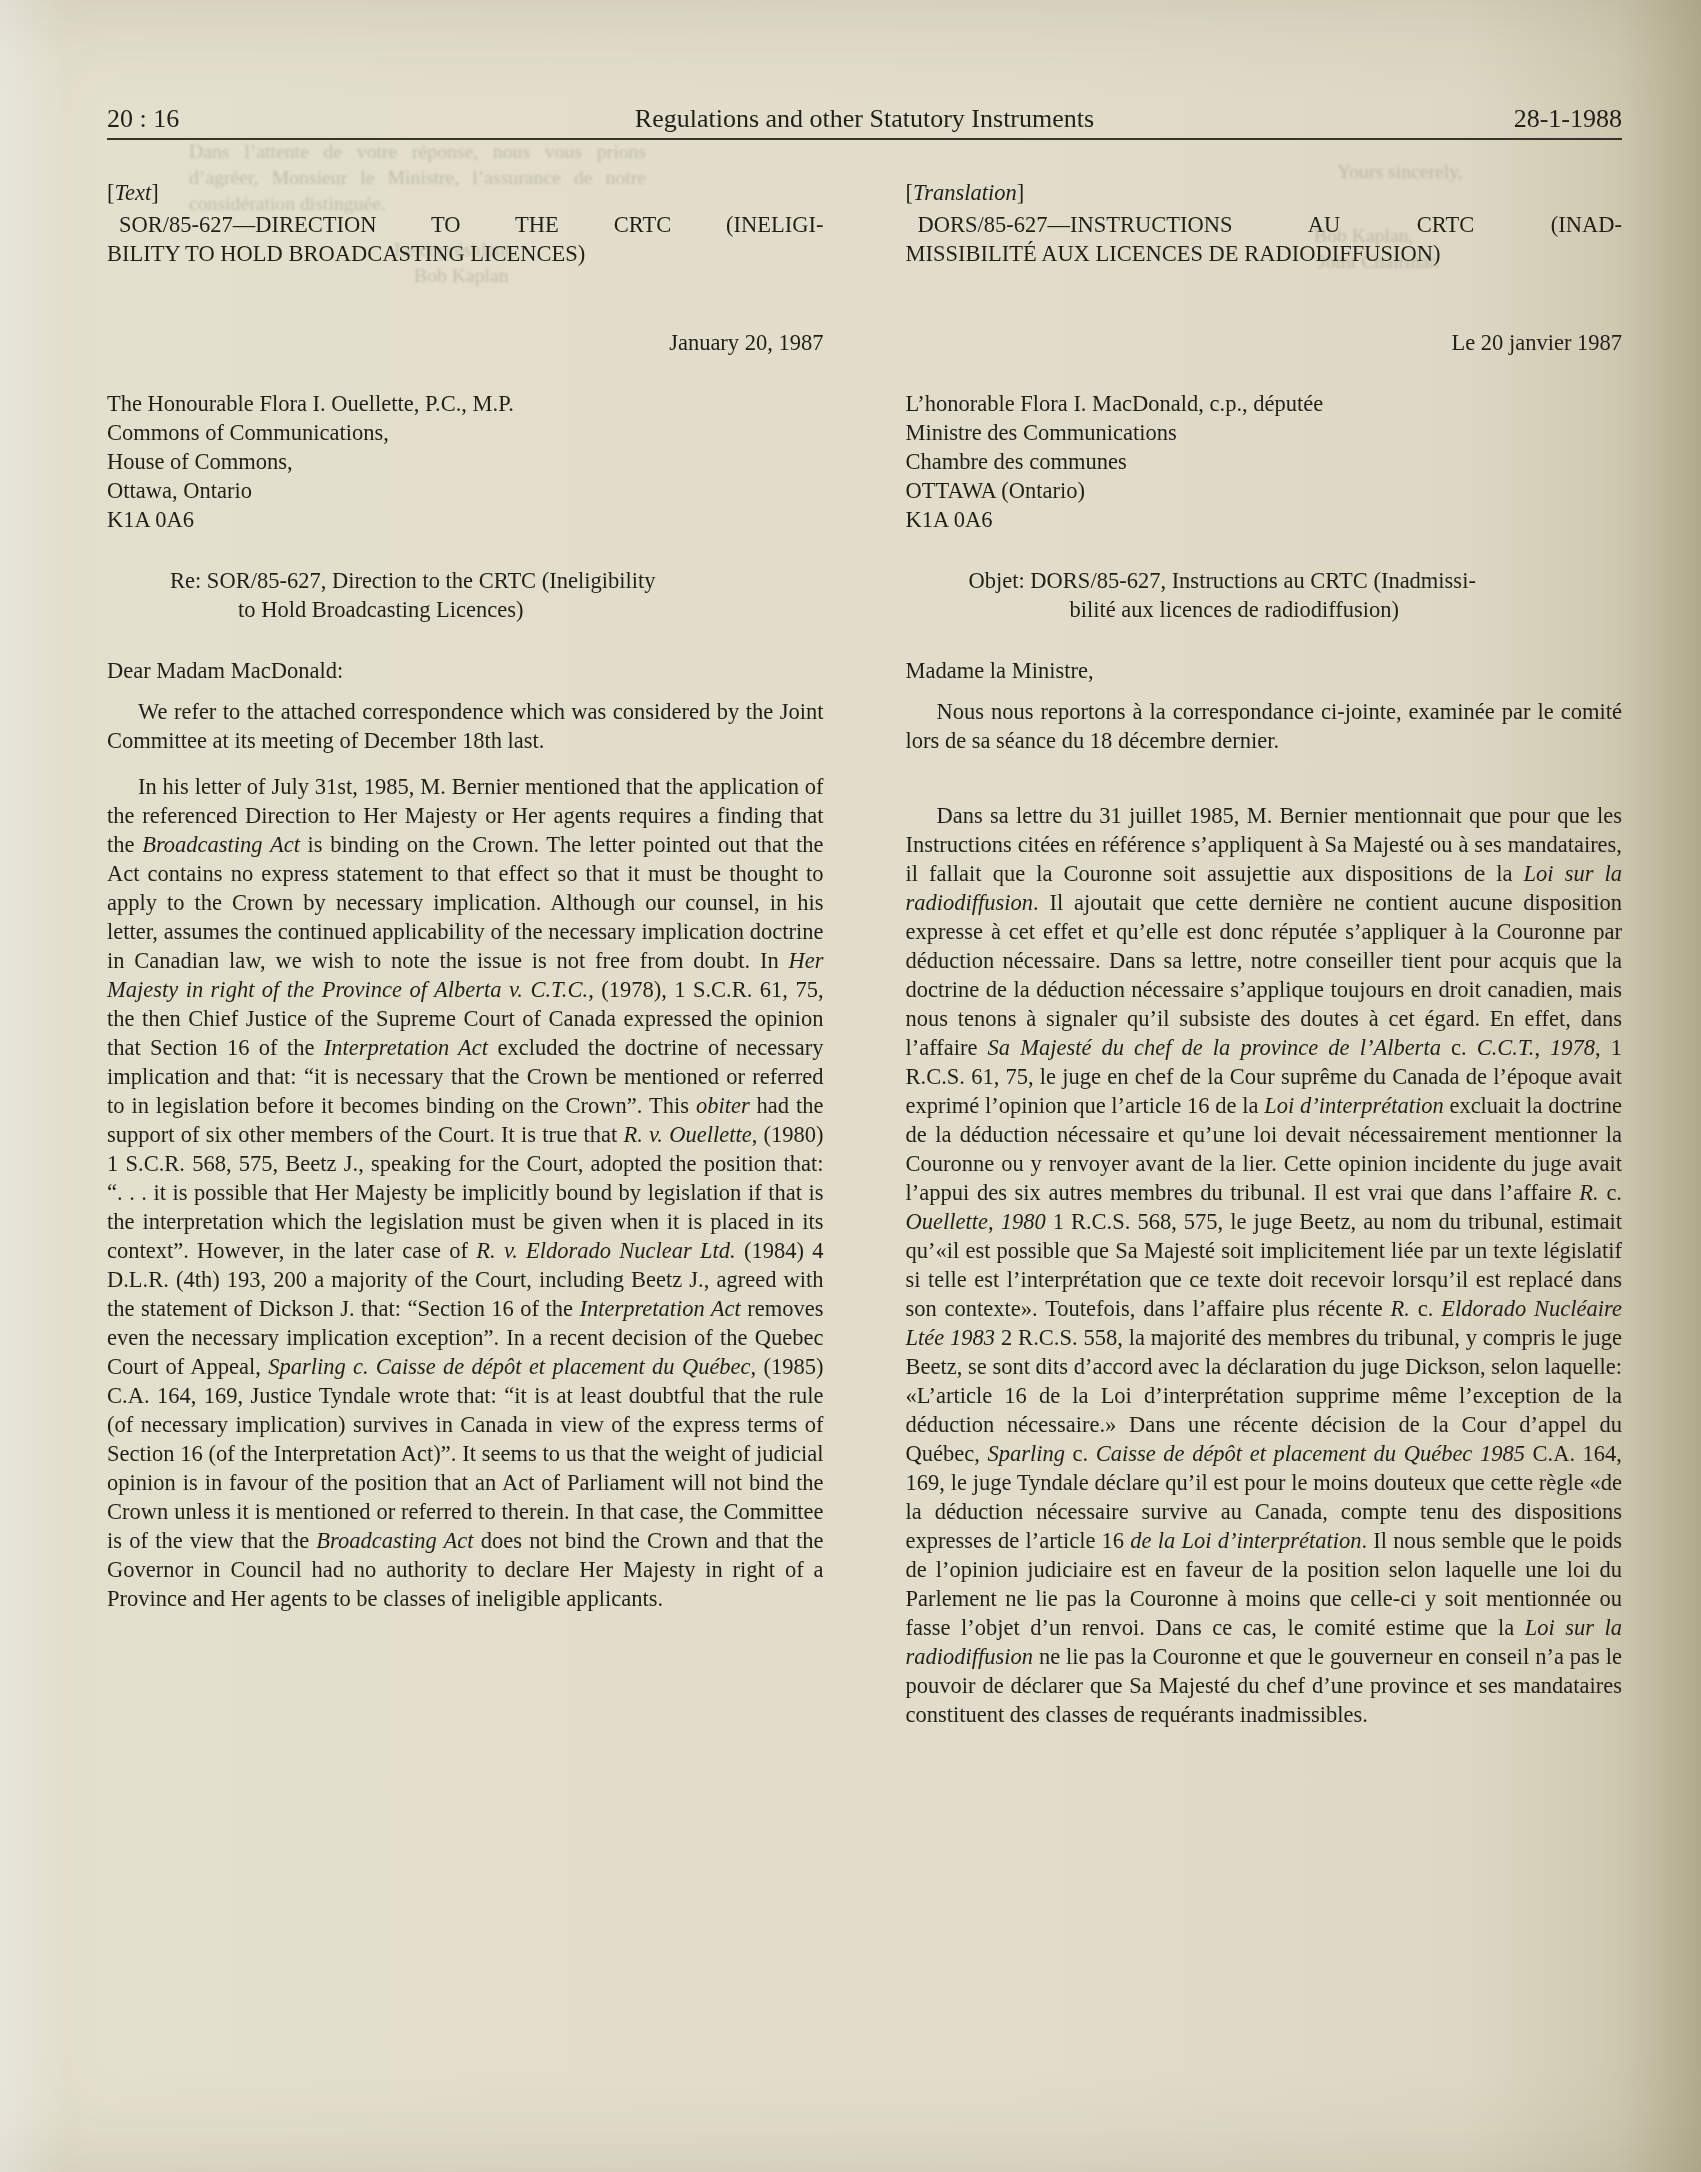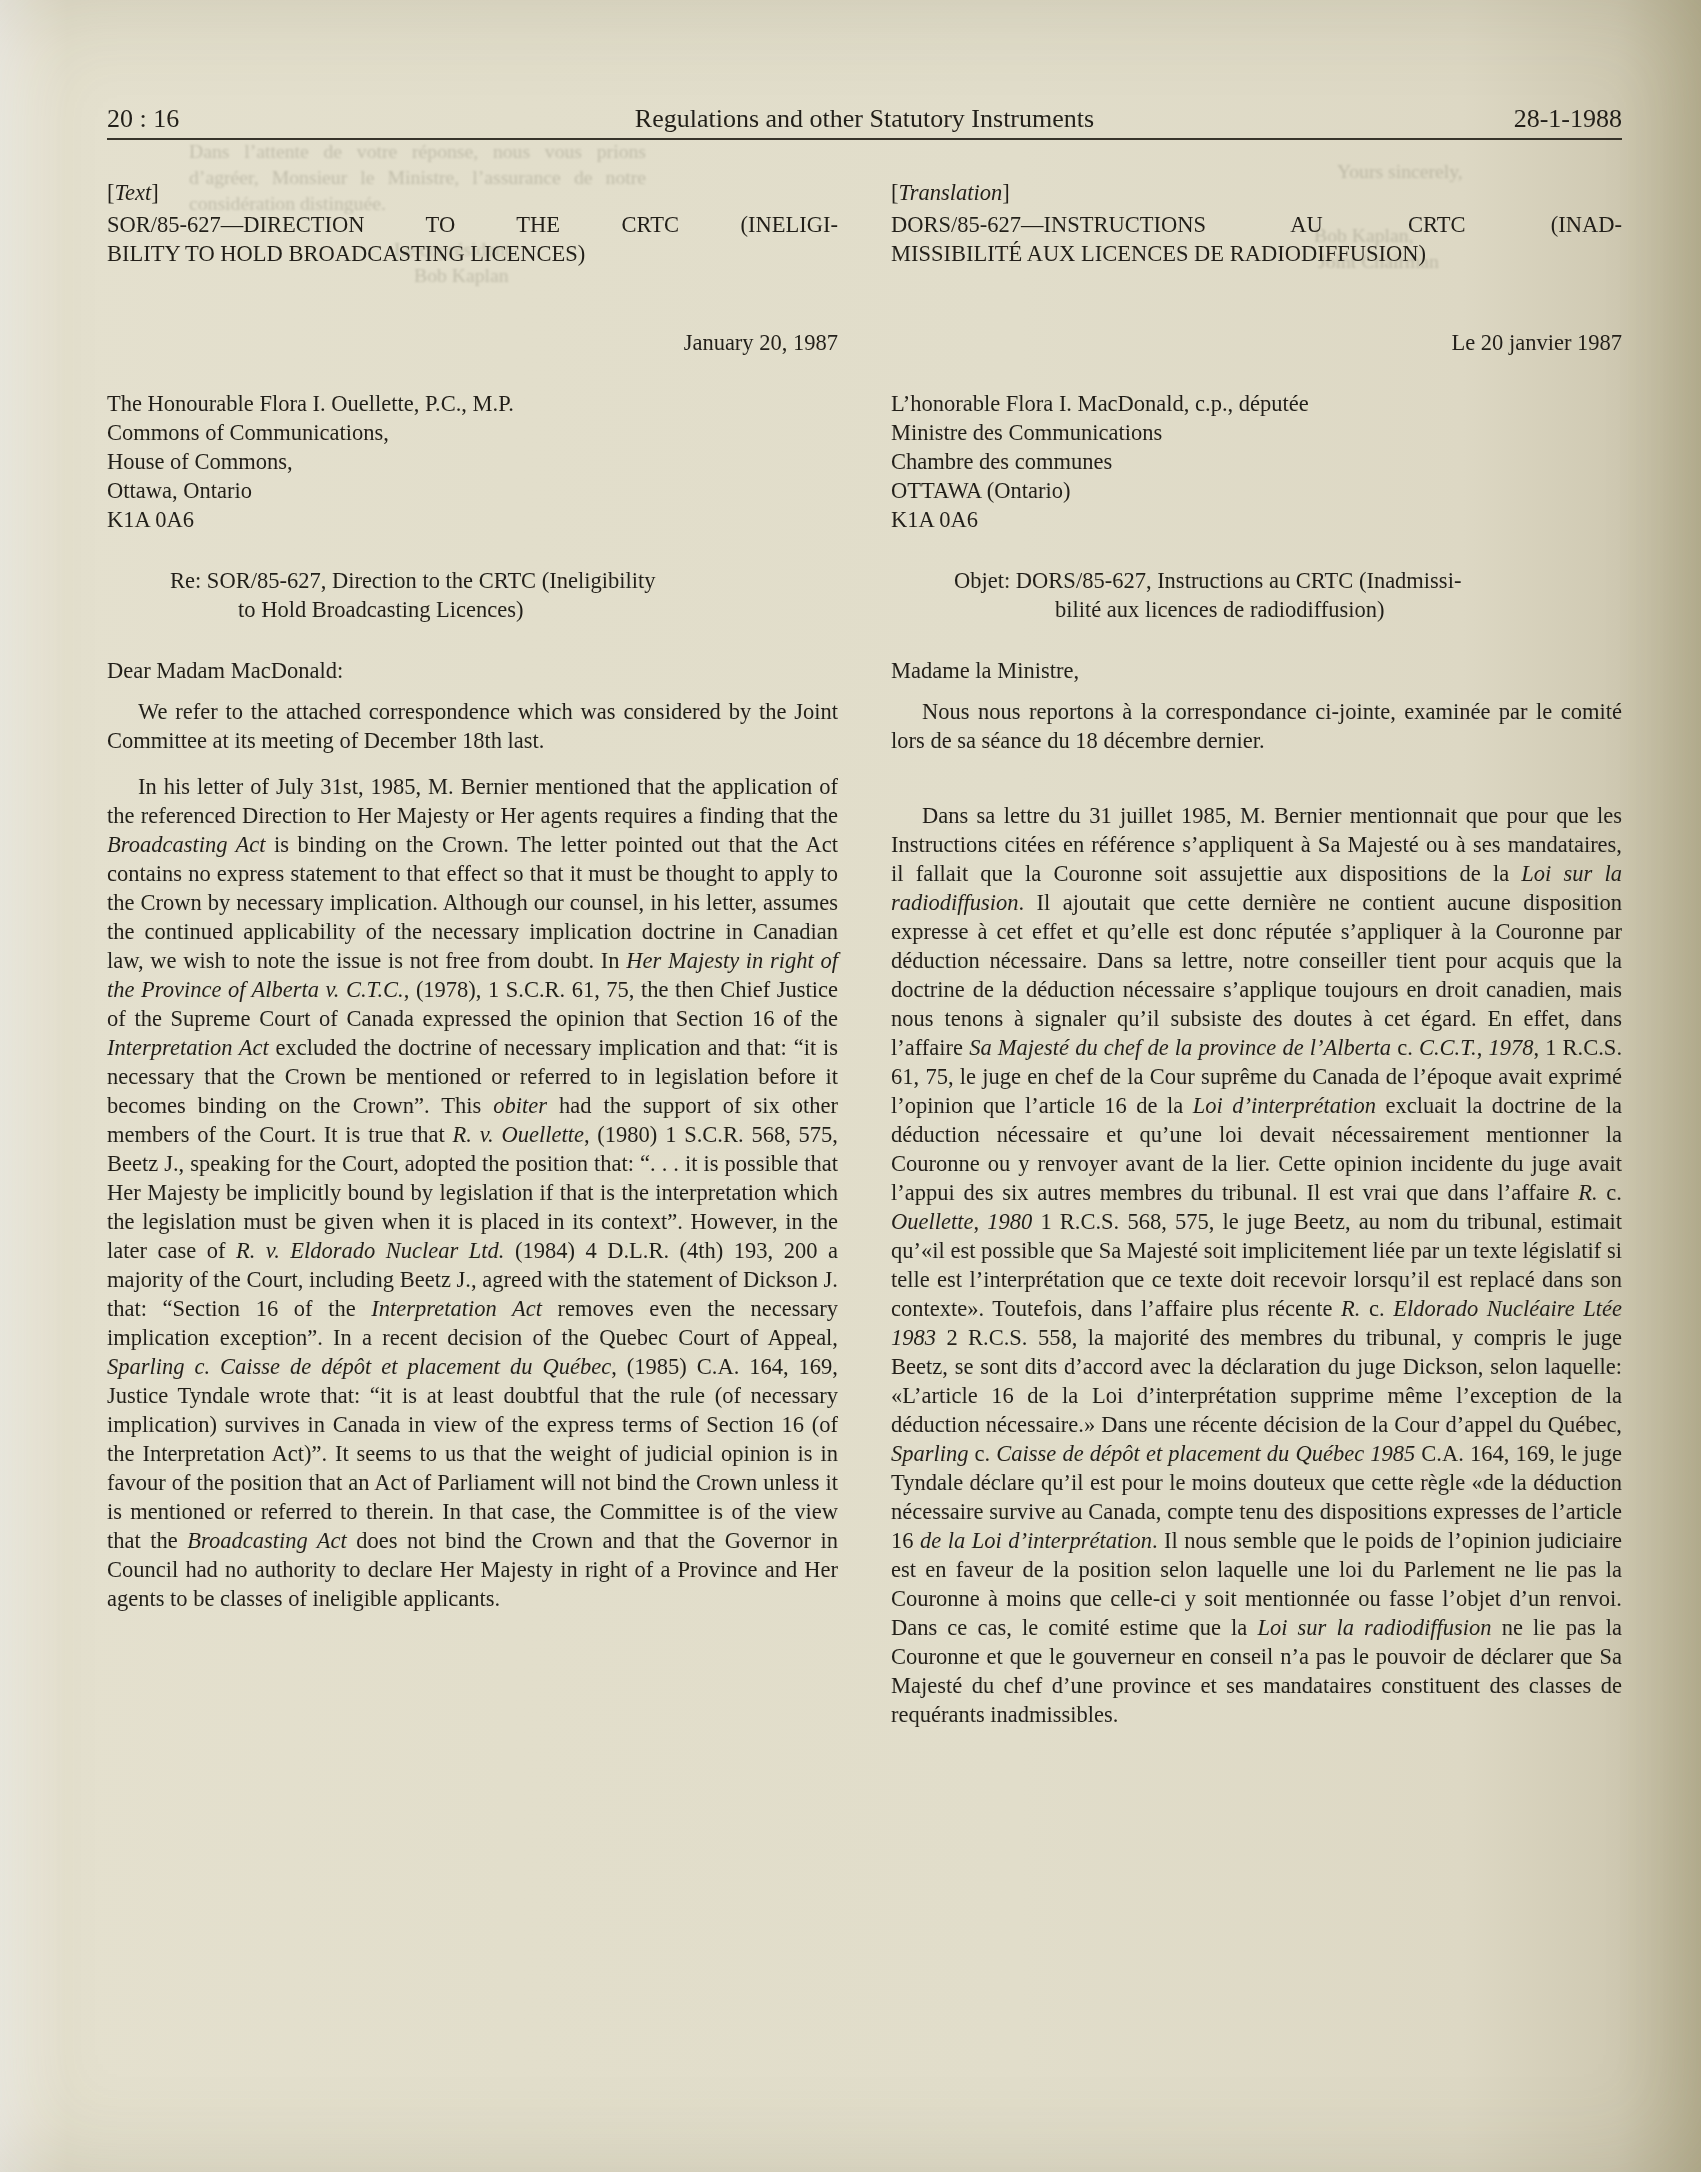--- a/index.html
+++ b/index.html
@@ -42,33 +42,33 @@
     grid-template-columns: 1fr auto 1fr;
     align-items: baseline;
     font-size: 26px;
     line-height: 29px;
   }
   .header-row .left { text-align: left; }
   .header-row .center { text-align: center; }
   .header-row .right { text-align: right; }
   .rule { border-top: 2.1px solid #37342b; margin-top: 4.9px; }
 
-  .columns { display: flex; gap: 53px; margin-top: 38px; }
+  .columns { display: flex; gap: 82px; margin-top: 38px; }
   .col {
     width: 731px;
     font-size: 22.5px;
     line-height: 29px;
     text-align: justify;
   }
   .tag { text-align: left; }
   .it { font-style: italic; }
 
   .heading { margin-top: 2.8px; }
   .heading .hl { text-align: left; }
-  .heading .hl.just { text-align: justify; text-align-last: justify; }
+  .heading .hl.just { text-align: justify; text-align-last: justify; margin-left: 12px; }
 
   .date-line { text-align: right; margin-top: 60px; }
 
   .address { margin-top: 32px; text-align: left; }
 
   .subject { margin-top: 32px; margin-left: 63px; text-align: left; }
   .col-en .subject-cont { margin-left: 68px; }
   .col-fr .subject-cont { margin-left: 101px; }
 
   .salutation { margin-top: 32px; text-align: left; }

